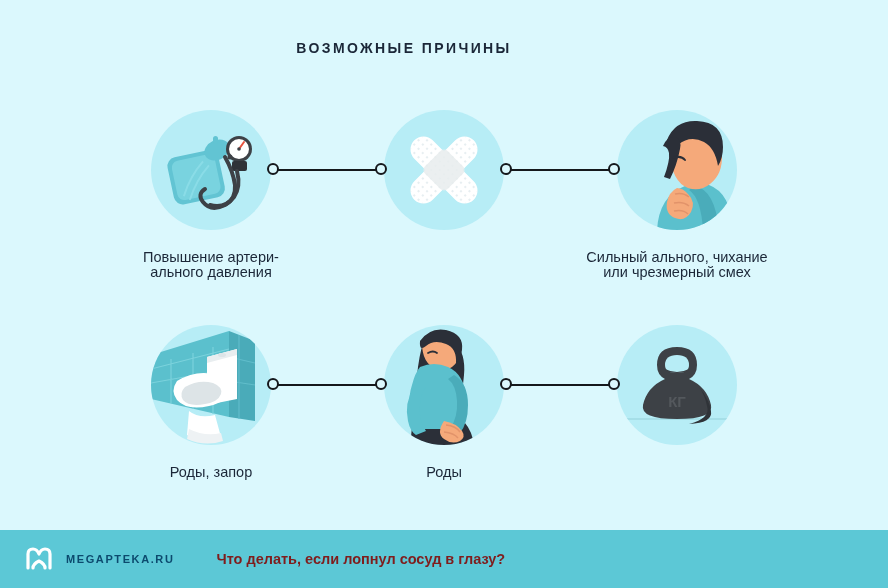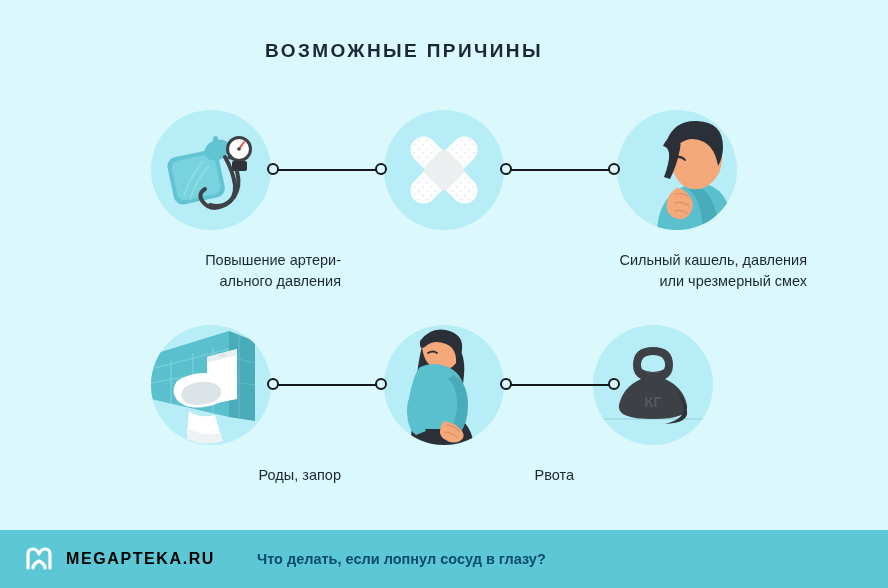--- a/index.html
+++ b/index.html
@@ -6,35 +6,35 @@
   body {
     width:888px; height:588px;
     background:#dbf8fd;
     font-family:"Liberation Sans", sans-serif;
     overflow:hidden;
     position:relative;
   }
   #page-title {
     position:absolute; top:40px; left:0; width:808px;
     text-align:center;
-    font-size:19px; font-weight:bold; letter-spacing:2.4px;
+    font-size:14px; font-weight:bold; letter-spacing:2.4px;
     color:#1b2738;
     text-transform:uppercase;
   }
   .grid { position:absolute; top:0; left:0; width:888px; height:530px; }
   .cell { position:absolute; width:260px; }
   .circle-wrap { position:relative; width:120px; height:120px; margin:0 auto; }
   .circle {
     position:absolute; left:0; top:0; width:120px; height:120px;
     border-radius:50%; background:#b7edf6; overflow:hidden;
   }
   .circle svg { position:absolute; left:0; top:0; }
   .caption {
-    margin-top:20px; text-align:right;
-    font-size:14.5px; line-height:21px; color:#1b2738;
+    margin-top:20px; text-align:center;
+    font-size:14.5px; line-height:15px; color:#1b2738;
     white-space:pre-line;
   }
   
   .conn { position:absolute; height:14px; }
   .conn .bar {
     position:absolute; left:7px; right:7px; top:6px;
     height:2px; background:#15181c;
   }
   .conn .dot {
     position:absolute; top:0; width:12px; height:12px;
@@ -44,25 +44,25 @@
   .conn .dot.l { left:0; }
   .conn .dot.r { right:0; }
 
   
   #footer {
     position:absolute; left:0; bottom:0; width:888px; height:58px;
     background:#5cc8d6; display:flex; align-items:center;
   }
   #footer .logo-mark { margin-left:24px; width:30px; height:30px; }
   #footer .brand {
-    margin-left:12px; color:#000000; font-weight:bold;
-    font-size:16px; letter-spacing:1.6px;
+    margin-left:12px; color:#0c4a6e; font-weight:bold;
+    font-size:11px; letter-spacing:1.6px;
   }
   #footer .ftitle {
-    margin-left:42px; color:#0c4a6e; font-weight:bold; font-size:14.5px;
+    margin-left:42px; color:#7f1d1d; font-weight:bold; font-size:14.5px;
   }
 </style>
 </head>
 <body>
 
 <div id="page-title">ВОЗМОЖНЫЕ ПРИЧИНЫ</div>
 
 <div class="grid">
 
   <div class="cell" style="left:81px; top:110px;">
@@ -128,21 +128,21 @@
           <path d="M50 30 q8 -20 30 -19 q26 1 26 26 q0 11 -5 19 q-3 -18 -14 -24 q-14 -7 -26 3 q-8 7 -11 -5 z" fill="#2b2f38"></path>
           <path d="M46 36 q4 -10 12 -9 q7 2 5 12 q-3 16 -10 30 l-6 -2 q6 -16 5 -24 q-1 -6 -6 -7 z" fill="#2b2f38"></path>
           <path d="M56 48 q8 -3 12 2" stroke="#2b2f38" stroke-width="2" fill="none" stroke-linecap="round"></path>
           <path d="M60 78 q-8 4 -10 14 q-2 12 8 16 q10 4 16 -6 q5 -10 -3 -18 q-5 -6 -11 -6 z" fill="#f5a97a"></path>
           <path d="M58 84 q8 -2 14 3" stroke="#e2936a" stroke-width="1.6" fill="none"></path>
           <path d="M57 93 q9 -2 15 3" stroke="#e2936a" stroke-width="1.6" fill="none"></path>
           <path d="M57 101 q9 -2 14 3" stroke="#e2936a" stroke-width="1.6" fill="none"></path>
         </svg>
       </div>
     </div>
-    <div class="caption">Сильный кашель, давления
+    <div class="caption">Сильный ального, чихание
 или чрезмерный смех</div>
   </div>
 
   <div class="cell" style="left:81px; top:325px;">
     <div class="circle-wrap">
       <div class="circle">
         <svg width="120" height="120" viewBox="0 0 120 120">
           <path d="M0 30 L78 6 L78 92 L0 74 z" fill="#5bc0cd"></path>
           <path d="M78 6 L104 16 L104 96 L78 92 z" fill="#4aabb9"></path>
           <g stroke="#7fd4de" stroke-width="1.2" opacity=".9">
@@ -176,24 +176,24 @@
           <path d="M44 28 q5 -3 9 0" stroke="#2b2f38" stroke-width="1.8" fill="none" stroke-linecap="round"></path>
           <path d="M36 42 q14 -6 28 0 q16 7 18 30 q2 22 -8 32 l-44 0 q-8 -26 -2 -44 q3 -12 8 -18 z" fill="#5bc0cd"></path>
           <path d="M30 62 q-10 16 -6 34 q2 10 8 14 l10 -4 q-8 -12 -6 -26 q1 -12 6 -18 z" fill="#5bc0cd"></path>
           <path d="M70 50 q14 8 14 30 q0 18 -8 28 l-10 -4 q8 -12 7 -28 q-1 -16 -9 -22 z" fill="#4aacba"></path>
           <path d="M60 96 q12 2 18 10 q4 6 -2 10 q-8 4 -16 -2 q-8 -6 0 -18 z" fill="#f5a97a"></path>
           <path d="M62 100 q10 1 14 7" stroke="#e2936a" stroke-width="1.4" fill="none"></path>
           <path d="M60 107 q10 1 14 6" stroke="#e2936a" stroke-width="1.4" fill="none"></path>
         </svg>
       </div>
     </div>
-    <div class="caption">Рвота</div>
-  </div>
-
-  <div class="cell" style="left:523px; top:325px;">
+    <div class="caption">Роды</div>
+  </div>
+
+  <div class="cell" style="left:547px; top:325px;">
     <div class="circle-wrap">
       <div class="circle">
         <svg width="120" height="120" viewBox="0 0 120 120">
           <path d="M10 94 L110 94" stroke="#a5dfe8" stroke-width="2"></path>
           <path d="M60 22 q-20 0 -20 18 q0 10 8 14 q-18 8 -22 26 q-3 14 34 14 q37 0 34 -14 q-4 -18 -22 -26 q8 -4 8 -14 q0 -18 -20 -18 z" fill="#3d4146"></path>
           <path d="M60 30 q-12 0 -12 10 q0 8 12 8 q12 0 12 -8 q0 -10 -12 -10 z" fill="#b7edf6"></path>
           <path d="M48 44 q12 6 24 0 q0 4 -12 4 q-12 0 -12 -4 z" fill="#3d4146"></path>
           <path d="M82 62 q10 12 12 24 q2 12 -22 13 q22 -6 18 -18 q-2 -11 -8 -19 z" fill="#2f3338"></path>
           <text x="60" y="82" text-anchor="middle" font-family="Liberation Sans, sans-serif" font-size="15" font-weight="bold" fill="#54585d">КГ</text>
         </svg>

